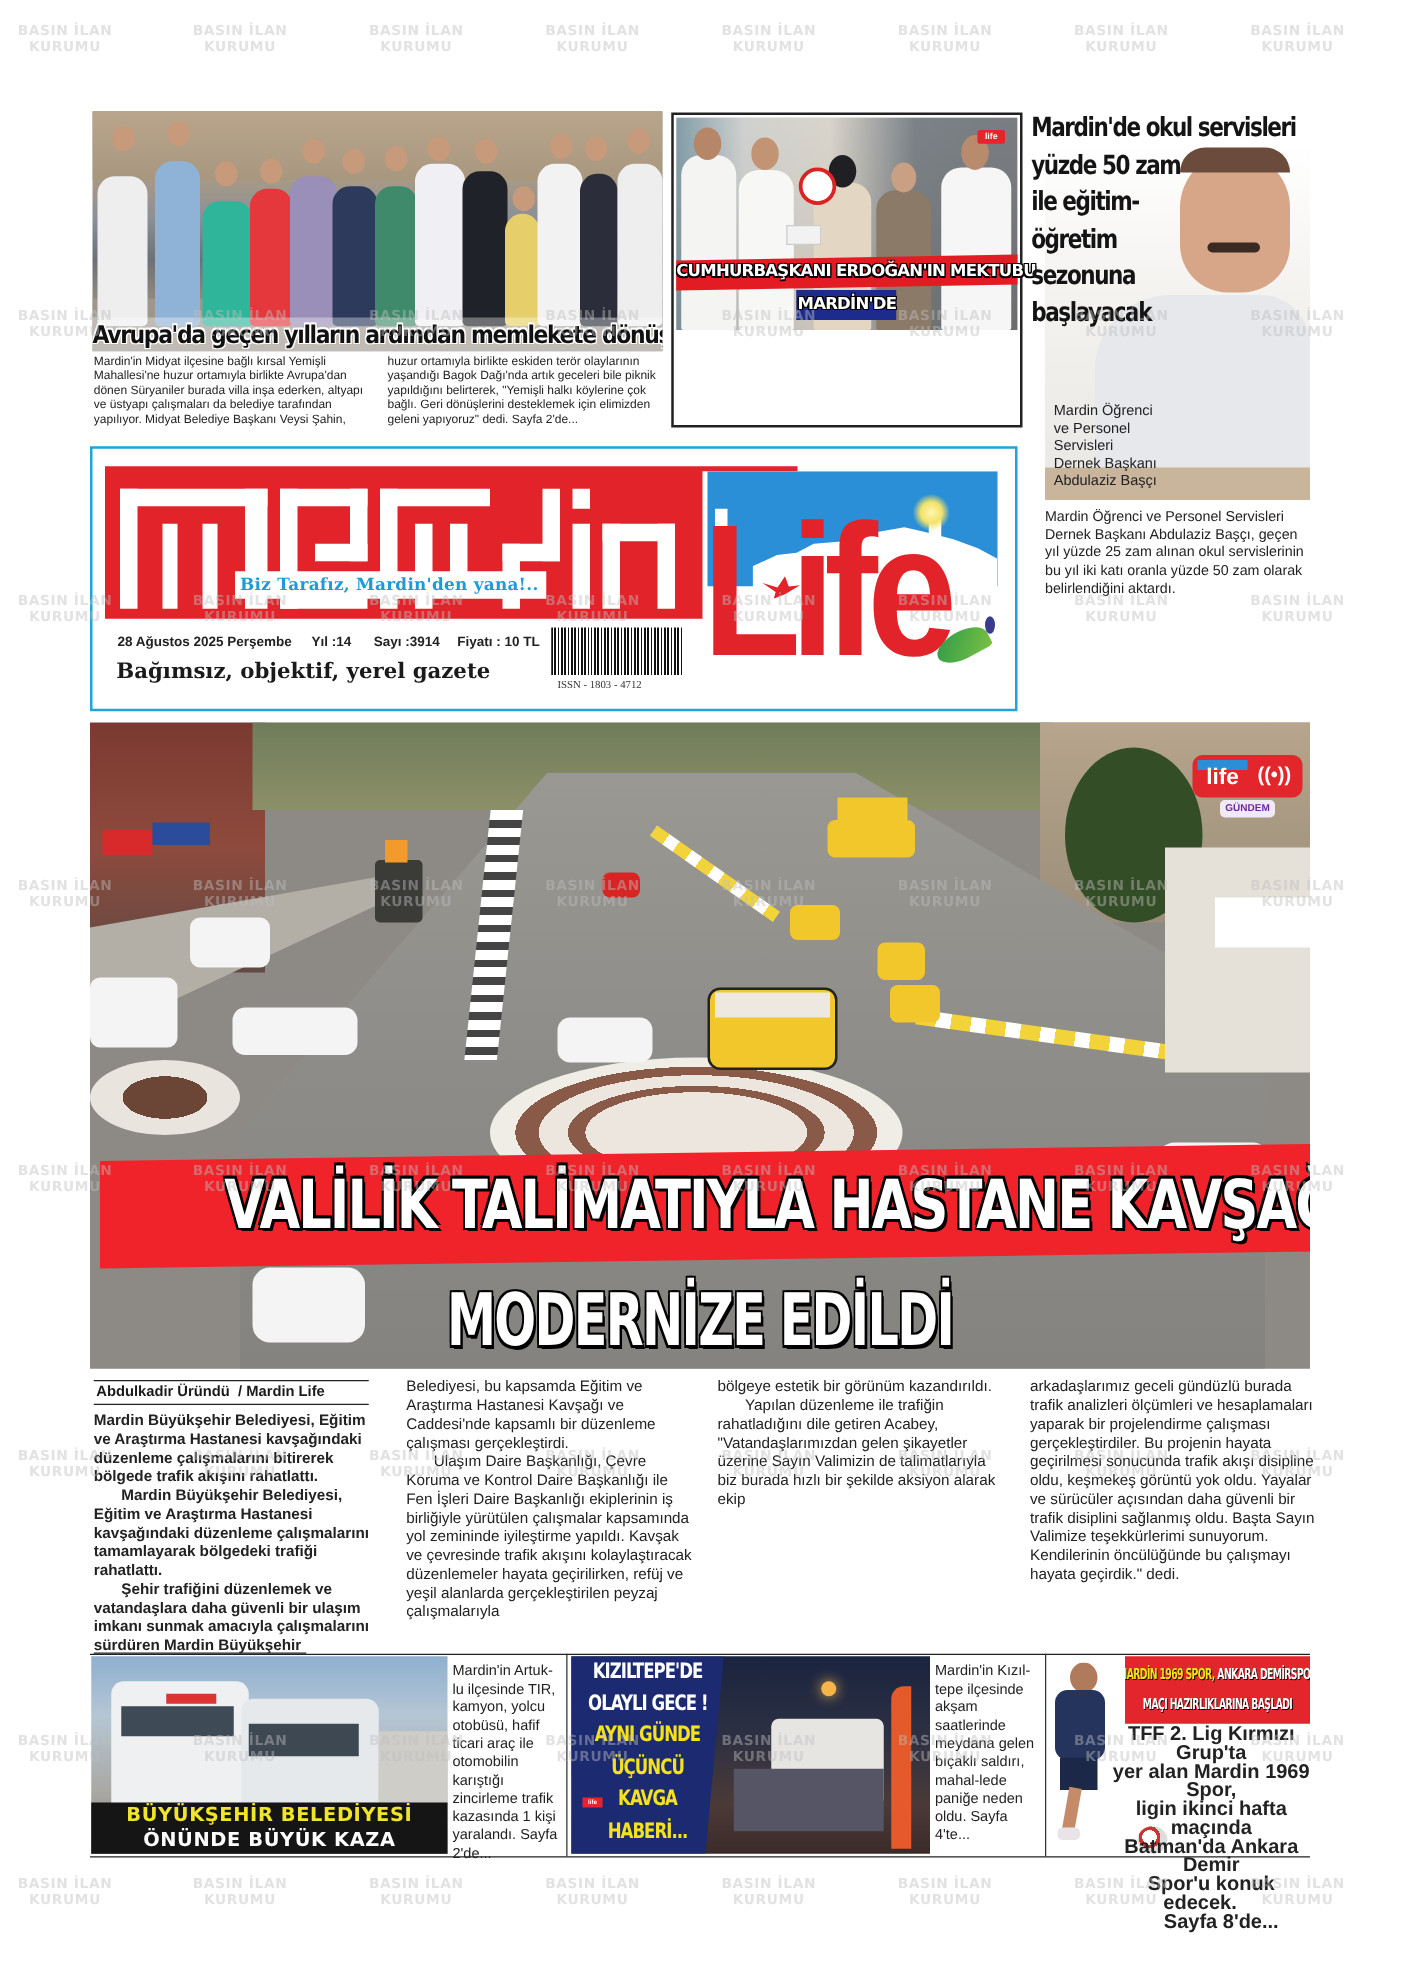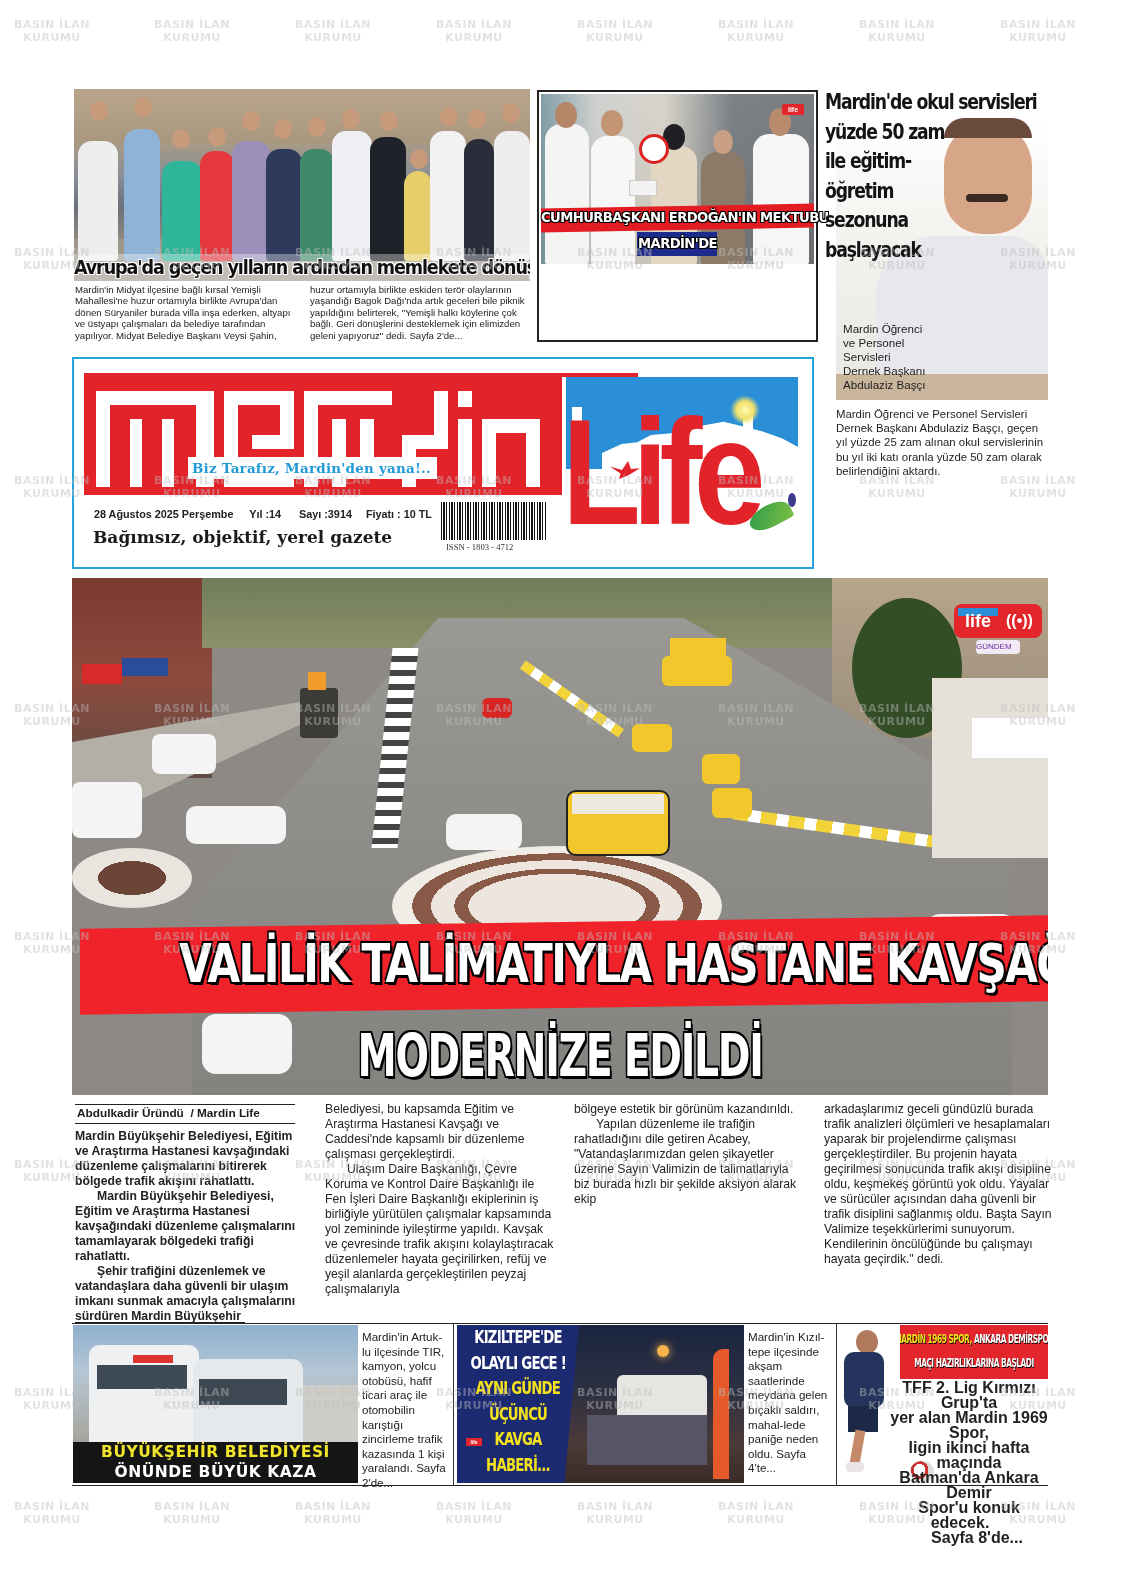--- a/index.html
+++ b/index.html
@@ -230,21 +230,21 @@
   <div style="position:absolute; left:130px; top:436px; width:90px; height:60px; border-radius:14px; background:#f4f4f4;"></div>
   <div style="position:absolute; left:854px; top:336px; width:90px; height:60px; border-radius:14px; background:#f4f4f4;"></div>
 
   <div style="position:absolute; left:860px; top:100px; width:116px; height:180px; background:#e5e0d8;"></div>
   <div style="position:absolute; left:900px; top:140px; width:76px; height:40px; background:#fff;"></div>
 
   <div style="position:absolute; left:876px; top:26px; width:94px; height:52px;">
     <div style="position:absolute; left:6px; top:0; width:88px; height:34px; border-radius:8px; background:#e2262b;"></div>
     <div style="position:absolute; left:10px; top:4px; width:40px; height:26px; font-family:'Liberation Sans',sans-serif; font-weight:bold; font-size:18px; line-height:26px; color:#fff; text-align:center; background:linear-gradient(180deg,#2a8fd6 0 30%,transparent 30%);">life</div>
     <div style="position:absolute; left:58px; top:6px; width:26px; height:22px; text-align:center; color:#fff; font-size:16px; line-height:22px; font-weight:bold;">((•))</div>
-    <div style="position:absolute; left:28px; top:36px; width:44px; height:14px; border-radius:4px; background:#f1e9f6; color:#6b2a9b; font-size:8px; font-weight:normal; line-height:14px;">GÜNDEM</div>
+    <div style="position:absolute; left:28px; top:36px; width:44px; height:14px; border-radius:4px; background:#f1e9f6; color:#6b2a9b; font-size:8px; font-weight:bold; text-align:center; line-height:14px;">GÜNDEM</div>
   </div>
 
   <div style="position:absolute; left:8px; top:344px; width:968px; height:86px; background:#f0222a; transform:skewY(-0.8deg);"></div>
   <div style="position:absolute; left:0; top:352px; width:976px; text-align:center; font-family:'DejaVu Sans',sans-serif; font-weight:bold; font-size:54px; line-height:68px; color:#fff; letter-spacing:-2px; transform:scaleX(0.78); transform-origin:center; text-shadow:3px 3px 0 #000,-2px -2px 0 #000,2px -2px 0 #000,-2px 2px 0 #000; white-space:nowrap;">VALİLİK TALİMATIYLA HASTANE KAVŞAĞI</div>
   <div style="position:absolute; left:0; top:440px; width:976px; text-align:center; font-family:'DejaVu Sans',sans-serif; font-weight:bold; font-size:58px; line-height:76px; color:#fff; letter-spacing:-2px; transform:scaleX(0.68); transform-origin:center; text-shadow:3px 3px 0 #000,-2px -2px 0 #000,2px -2px 0 #000,-2px 2px 0 #000; white-space:nowrap;">MODERNİZE EDİLDİ</div>
 </div>
 
 <div>
   <div style="position:absolute; left:75px; top:1104px; width:220px; height:1px; background:#222;"></div>
   <div style="position:absolute; left:77px; top:1106px; font-family:'Liberation Sans',sans-serif; font-weight:bold; font-size:11.8px; line-height:15px; color:#1a1a1a; white-space:pre;">Abdulkadir Üründü  / Mardin Life</div>

